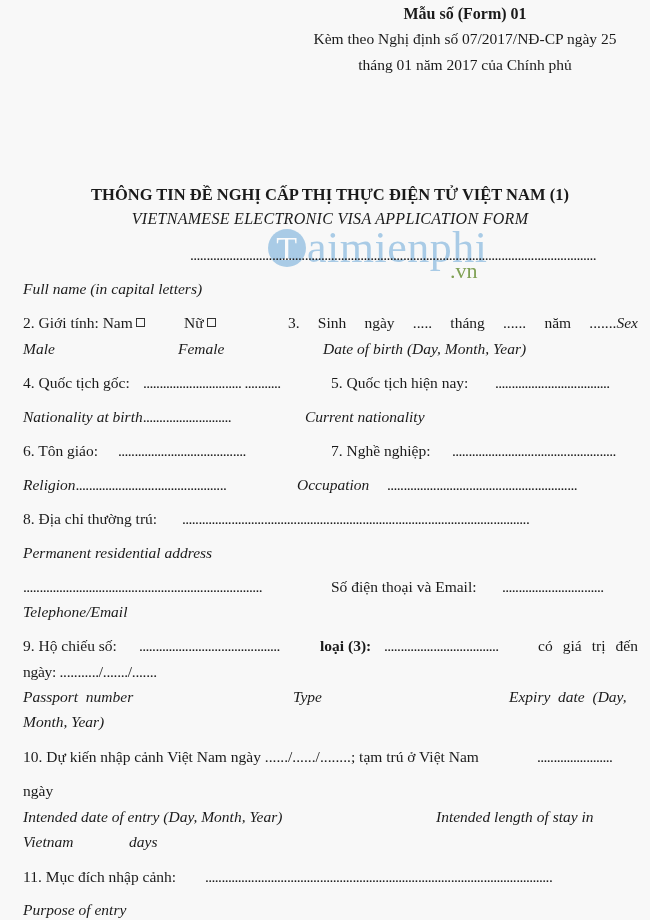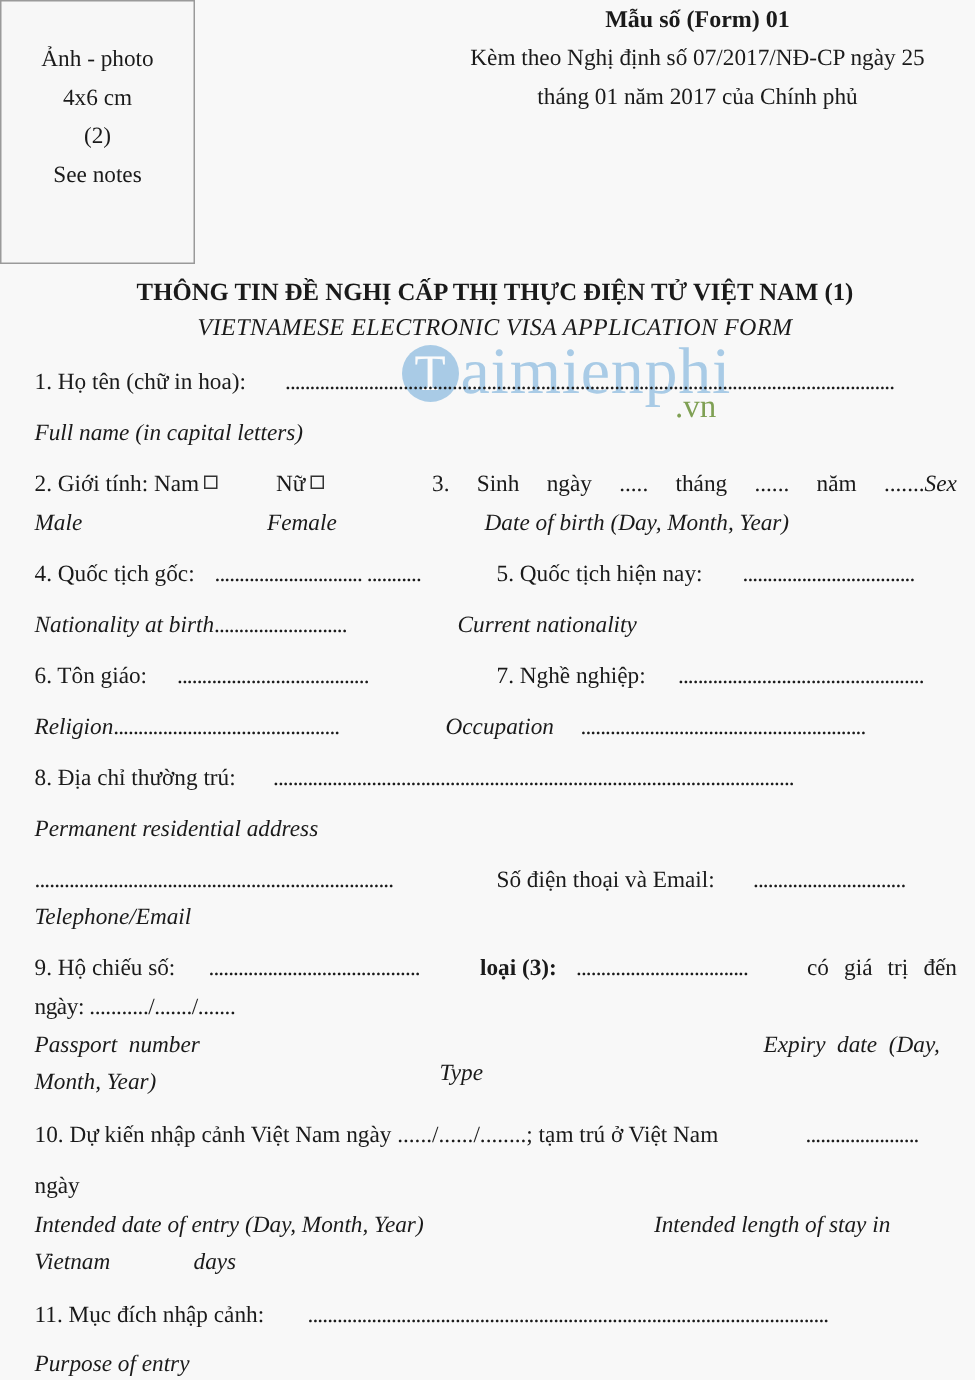--- a/index.html
+++ b/index.html
@@ -37,41 +37,32 @@
     }
     .checkbox {
       display: inline-block; width: 7px; height: 7px; border: 1px solid #333; vertical-align: 1px; margin-left: 3px;
     }
   </style>
 </head>
 <body>
 
 <div class="page">
 
-  <div class="box" style="left:0;top:0;width:130px;height:176px;">
-    <div class="box-text" style="top:26px;">
-      <div>Ảnh - photo</div>
-      <div>4x6 cm</div>
-      <div>(2)</div>
-      <div>See notes</div>
-    </div>
-  </div>
 
 
   <div class="abs t b center" style="left:280px;top:5px;width:370px;font-size:16px;">Mẫu số (Form) 01</div>
   <div class="abs t center" style="left:280px;top:30px;width:370px;">Kèm theo Nghị định số 07/2017/NĐ-CP ngày 25</div>
   <div class="abs t center" style="left:280px;top:56px;width:370px;">tháng 01 năm 2017 của Chính phủ</div>
 
   <div class="abs b center" style="left:0;top:185px;width:660px;font-size:16.5px;">THÔNG TIN ĐỀ NGHỊ CẤP THỊ THỰC ĐIỆN TỬ VIỆT NAM (1)</div>
   <div class="abs i center" style="left:0;top:210px;width:660px;font-size:16px;letter-spacing:0.3px;">VIETNAMESE ELECTRONIC VISA APPLICATION FORM</div>
 
   <div class="watermark"><span class="T">T</span><span>aimienphi</span></div>
   <div class="watermark-vn">.vn</div>
 
-  <div class="abs t" style="left:23px;top:246px;">1. Họ tên (chữ in hoa):</div>
   <div class="abs t" style="left:190px;top:246px;width:444px;overflow:hidden;letter-spacing:-0.6px;">............................................................................................................................</div>
   <div class="abs t i" style="left:23px;top:280px;">Full name (in capital letters)</div>
 
   <div class="abs t" style="left:23px;top:314px;">
     <span>2. Giới tính: Nam</span><span class="checkbox"></span>
   </div>
   <div class="abs t" style="left:184px;top:314px;">
     <span>Nữ</span><span class="checkbox"></span>
   </div>
   <div class="abs t just" style="left:288px;top:314px;width:350px;">
@@ -116,21 +107,21 @@
   <div class="abs t" style="left:320px;top:637px;font-weight:bold;">loại (3):</div>
   <div class="abs t" style="left:384px;top:637px;letter-spacing:-0.6px;">...................................</div>
   <div class="abs t just" style="left:538px;top:637px;width:100px;">
     <span>có</span>
     <span>giá</span>
     <span>trị</span>
     <span>đến</span>
   </div>
   <div class="abs t" style="left:23px;top:663px;letter-spacing:-0.3px;">ngày: .........../......./.......</div>
   <div class="abs t i" style="left:23px;top:688px;white-space:pre;">Passport  number</div>
-  <div class="abs t i" style="left:293px;top:688px;margin-top:19px;">Type</div>
+  <div class="abs t i" style="left:293px;top:688px;">Type</div>
   <div class="abs t i" style="left:509px;top:688px;white-space:pre;">Expiry  date  (Day,</div>
   <div class="abs t i" style="left:23px;top:713px;">Month, Year)</div>
 
   <div class="abs t" style="left:23px;top:748px;">10. Dự kiến nhập cảnh Việt Nam ngày ....../....../........; tạm trú ở Việt Nam</div>
   <div class="abs t" style="left:537px;top:748px;letter-spacing:-0.6px;">.......................</div>
   <div class="abs t" style="left:23px;top:782px;">ngày</div>
   <div class="abs t i" style="left:23px;top:808px;text-align:center;">Intended date of entry (Day, Month, Year)</div>
   <div class="abs t i" style="left:436px;top:808px;">Intended length of stay in</div>
   <div class="abs t i" style="left:23px;top:833px;">Vietnam</div>
   <div class="abs t i" style="left:129px;top:833px;">days</div>

